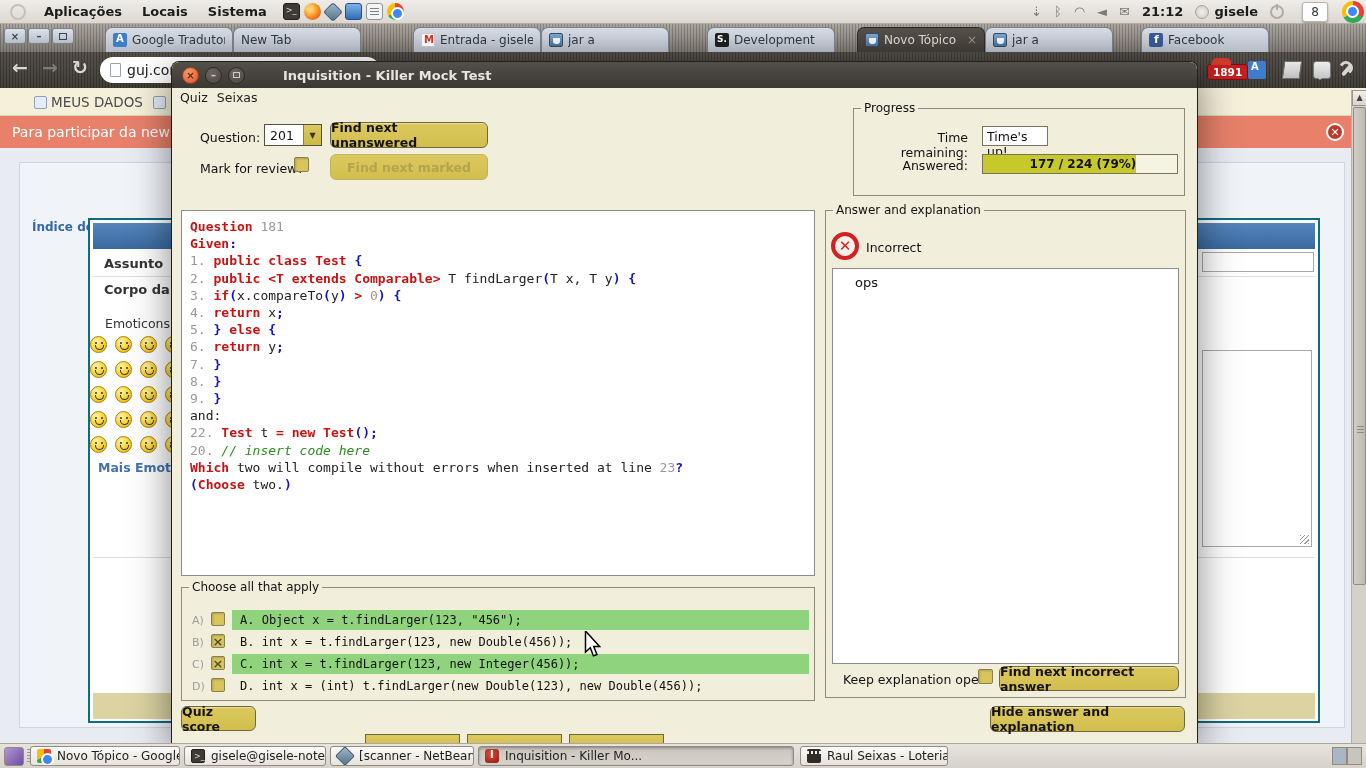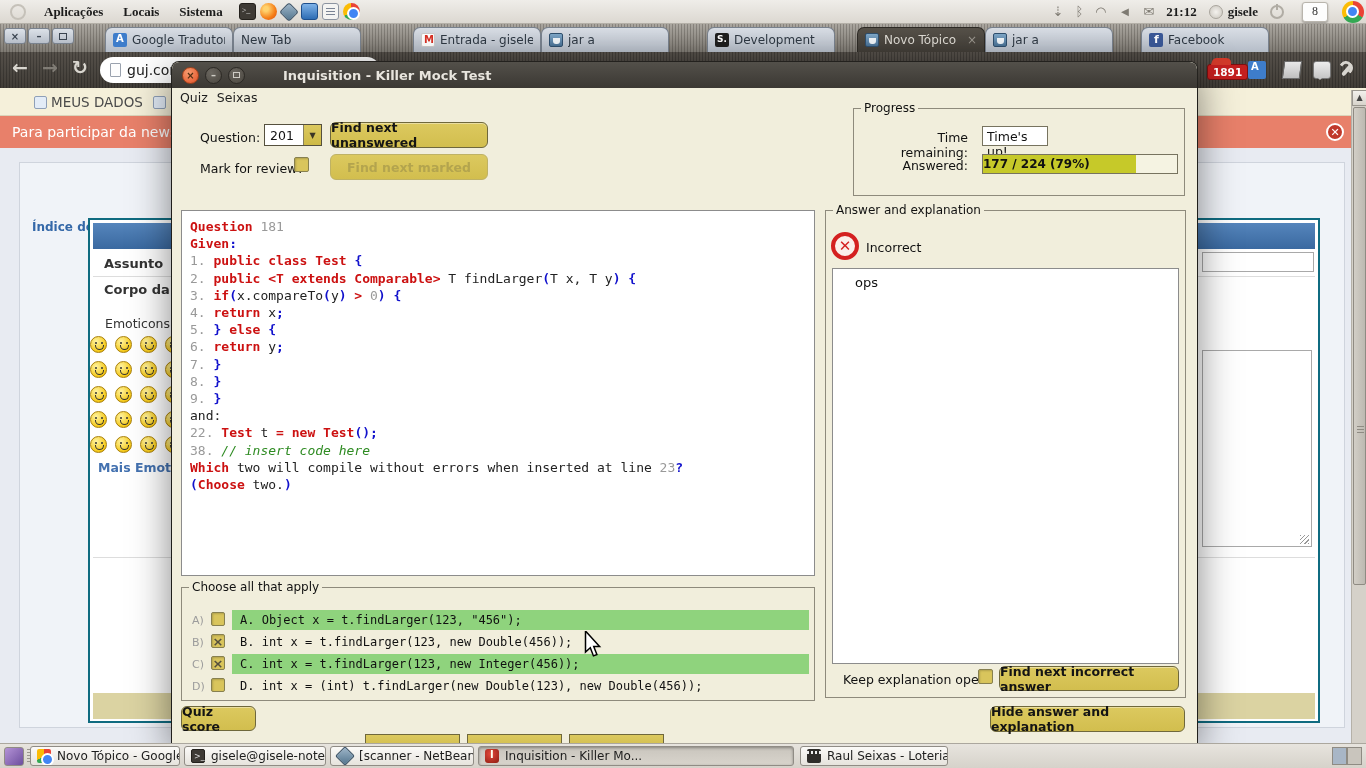--- a/index.html
+++ b/index.html
@@ -2,21 +2,21 @@
 <html><head>
 <meta charset="utf-8">
 <style>
   * { margin:0; padding:0; box-sizing:border-box; }
   html,body { width:1366px; height:768px; overflow:hidden; background:#000; }
   body { font-family:"DejaVu Sans", sans-serif; position:relative; }
 
   
   #top-panel { position:absolute; left:0; top:0; width:1366px; height:24px;
     background:linear-gradient(#EFEDE9,#DCD8D1); border-bottom:1px solid #B3AFA7;
-    display:flex; align-items:center; font-size:13px; color:#1c1c1c; z-index:30;font-family:Liberation Serif, serif; }
+    display:flex; align-items:center; font-size:13px; color:#1c1c1c; z-index:30; }
   .ubuntu-ghost { width:16px; height:16px; border-radius:50%; border:2px solid #C5C1B9; margin:0 8px 0 10px; }
   .panel-menu { padding:0 10px; font-weight:600; }
   .launchers { display:flex; gap:4px; margin-left:6px; align-items:center; }
   .licn { width:17px; height:17px; display:inline-block; border-radius:3px; position:relative; }
   .terminal-icon { background:#3E3A35; border:1px solid #23201C; }
   .terminal-icon::before { content:">_"; color:#DDD; font-size:8px; position:absolute; left:2px; top:2px; }
   .firefox-icon { background:radial-gradient(circle at 35% 35%, #FFD26E 15%, #F57E17 60%, #D9480F); border-radius:50%; }
   .netbeans-icon { background:linear-gradient(135deg,#9FB6C9,#53758E); transform:rotate(45deg); width:14px; height:14px; margin:1px; border:1px solid #3A5166; }
   .dropbox-icon { background:linear-gradient(#7FB3E8,#2E6DB4); border:1px solid #1E4F8C; }
   .document-icon { background:#F4F4F2; border:1px solid #8C94A0; }
@@ -137,21 +137,21 @@
   .kbtn.disabled { color:#B3A44E; border-color:#BFB264; box-shadow:none; }
   .cb { position:absolute; width:15px; height:15px; background:#D9C55C; border:1px solid #878050; border-radius:2px;
     display:flex; align-items:center; justify-content:center; font-size:13px; font-weight:900; color:#55503E;
     box-shadow:inset 1px 1px 2px rgba(0,0,0,.18); }
   #combo { position:absolute; left:92px; top:62px; width:58px; height:22px; background:#FFF; border:1px solid #55503E; display:flex; }
   #combo .cval { flex:1; font-size:12.5px; padding:3px 0 0 5px; color:#111; }
   #combo .carr { width:18px; background:linear-gradient(#DCC95F,#CDB946); border-left:1px solid #87805, ; border-left:1px solid #87805E;
     display:flex; align-items:center; justify-content:center; font-size:8px; color:#3A3526; }
   #time-field { position:absolute; left:810px; top:64px; width:66px; height:20px; background:#FFF; border:1px solid #77735F; font-size:12.5px; padding:2px 0 0 4px; color:#111; }
   #pbar { position:absolute; left:810px; top:92px; width:196px; height:20px; background:#F5F3E2; border:1px solid #77735F; }
-  #pb-fill { height:100%; background:#C6C929; display:flex; align-items:center; justify-content:flex-start;
+  #pb-fill { height:100%; background:#C6C929; display:flex; align-items:center; justify-content:flex-end;
     font-size:12px; font-weight:700; color:#111; white-space:nowrap; }
   
   #question-panel { position:absolute; left:9px; top:148px; width:634px; height:366px; background:#FFF; border:1px solid #8C8C8C;
     font-family:"DejaVu Sans Mono", monospace; font-size:13px; line-height:17.2px; padding:7px 0 0 8px; }
   .kw { color:#CC1111; font-weight:700; }
   .p  { color:#1111CC; font-weight:700; }
   .t  { color:#222; }
   .g  { color:#999; }
   .cm { color:#2E8B22; font-style:italic; }
   
@@ -380,21 +380,21 @@
       <div class="cline"><span class="g">2. </span><span class="kw">public &lt;T extends Comparable&gt;</span><span class="t"> T findLarger</span><span class="p">(</span><span class="t">T x, T y</span><span class="p">) {</span></div>
       <div class="cline"><span class="g">3. </span><span class="kw">if</span><span class="p">(</span><span class="t">x.compareTo</span><span class="p">(</span><span class="t">y</span><span class="p">)</span><span class="kw"> &gt; </span><span class="g">0</span><span class="p">) {</span></div>
       <div class="cline"><span class="g">4. </span><span class="kw">return</span><span class="t"> x</span><span class="p">;</span></div>
       <div class="cline"><span class="g">5. </span><span class="p">} </span><span class="kw">else</span><span class="p"> {</span></div>
       <div class="cline"><span class="g">6. </span><span class="kw">return</span><span class="t"> y</span><span class="p">;</span></div>
       <div class="cline"><span class="g">7. </span><span class="p">}</span></div>
       <div class="cline"><span class="g">8. </span><span class="p">}</span></div>
       <div class="cline"><span class="g">9. </span><span class="p">}</span></div>
       <div class="cline"><span class="t">and:</span></div>
       <div class="cline"><span class="g">22. </span><span class="kw">Test</span><span class="t"> t </span><span class="kw">= new Test</span><span class="p">();</span></div>
-      <div class="cline"><span class="g">38. </span><span class="cm">// insert code here</span></div>
+      <div class="cline"><span class="g">20. </span><span class="cm">// insert code here</span></div>
       <div class="cline"><span class="kw">Which</span><span class="t"> two will compile without errors when inserted at line </span><span class="g">23</span><span class="p">?</span></div>
       <div class="cline"><span class="p">(</span><span class="kw">Choose</span><span class="t"> two.</span><span class="p">)</span></div>
     </div>
 
   <div class="groupbox" id="choose-box">
     <span class="legend">Choose all that apply</span>
     <div id="choose-rows">
         <div class="optrow" style="top: 22px;">
           <span class="optprefix">A)</span>
           <span class="cb"></span>

